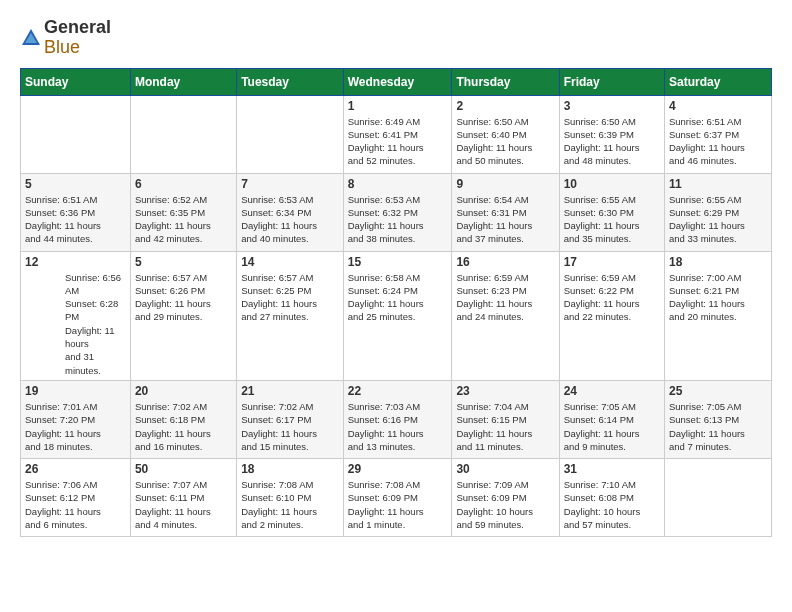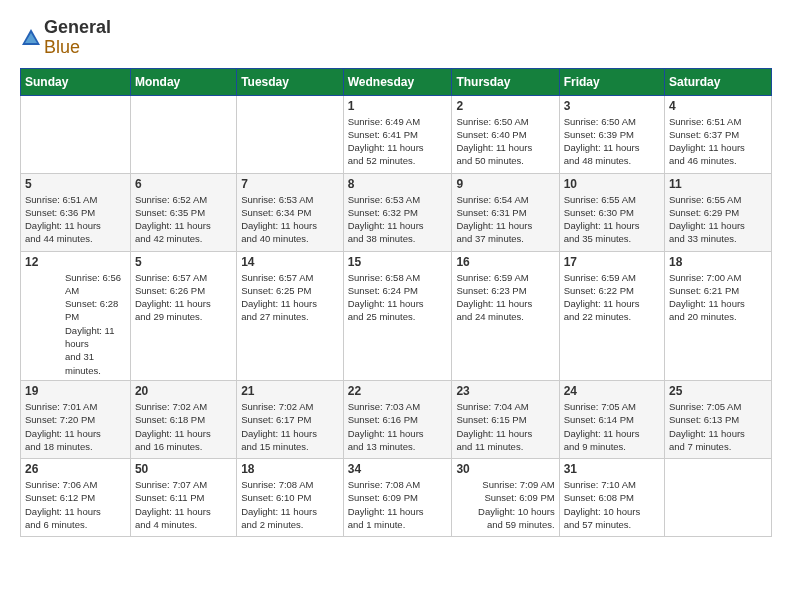--- a/index.html
+++ b/index.html
@@ -334,29 +334,29 @@
 and 4 minutes.</div>
           </td>
           <td>
             <span class="day-num">18</span>
             <div class="day-info" style="white-space: pre-line;">Sunrise: 7:08 AM
 Sunset: 6:10 PM
 Daylight: 11 hours
 and 2 minutes.</div>
           </td>
           <td>
-            <span class="day-num">34</span>
+            <span class="day-num">29</span>
             <div class="day-info" style="white-space: pre-line;">Sunrise: 7:08 AM
 Sunset: 6:09 PM
 Daylight: 11 hours
 and 1 minute.</div>
           </td>
           <td>
             <span class="day-num">30</span>
-            <div class="day-info" style="white-space: pre-line; text-align: right;">Sunrise: 7:09 AM
+            <div class="day-info" style="white-space: pre-line;">Sunrise: 7:09 AM
 Sunset: 6:09 PM
 Daylight: 10 hours
 and 59 minutes.</div>
           </td>
           <td>
             <span class="day-num">31</span>
             <div class="day-info" style="white-space: pre-line;">Sunrise: 7:10 AM
 Sunset: 6:08 PM
 Daylight: 10 hours
 and 57 minutes.</div>

